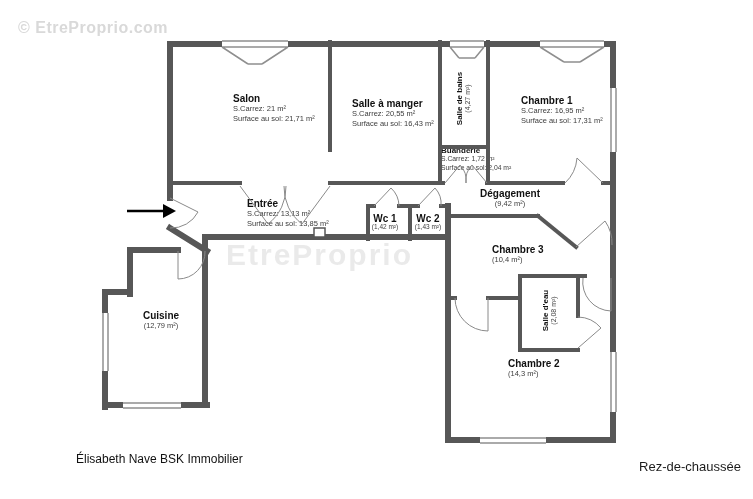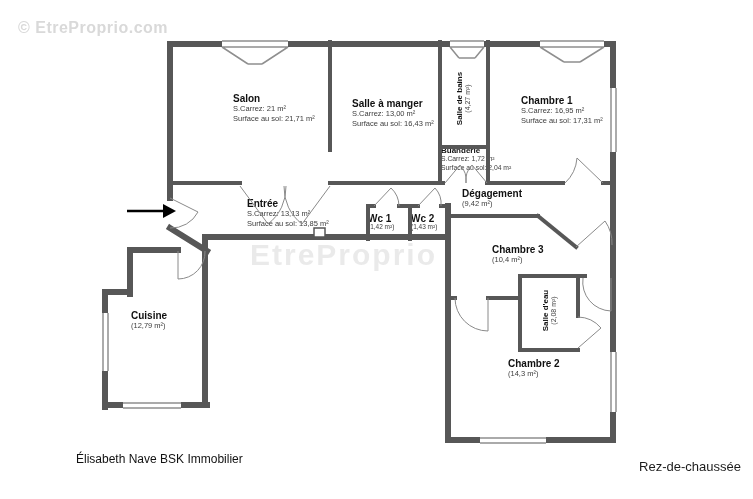--- a/index.html
+++ b/index.html
@@ -11,45 +11,45 @@
   #plan-svg{position:absolute;left:0;top:0;z-index:3;}
   .room-label{position:absolute;z-index:2;color:#1c1c1c;white-space:nowrap;}
   .room-name{font-weight:bold;font-size:10px;line-height:10px;color:#111;}
   .room-detail{font-size:7.5px;line-height:10px;color:#3c3c3c;}
   .room-area{font-size:7.5px;line-height:9px;color:#3c3c3c;}
   .vertical{transform:rotate(-90deg);text-align:center;}
   .vertical .room-name{font-size:8px;line-height:9px;}
   .vertical .room-area{font-size:7px;line-height:8px;}
   .small .room-name{font-size:10px;line-height:8px;}
   .small .room-area{font-size:6.5px;line-height:8px;}
-  .centered{text-align:left;}
+  .centered{text-align:center;}
   #wm-top{position:absolute;left:18px;top:19px;z-index:1;font-size:16px;font-weight:bold;
     color:#d9d9d9;letter-spacing:.5px;}
   #wm-center{position:absolute;left:226px;top:238px;z-index:1;font-size:30px;font-weight:bold;
-    color:rgba(140,140,140,.18);letter-spacing:2px;margin-left:24px;}
+    color:rgba(140,140,140,.18);letter-spacing:2px;}
   #footer-agency{position:absolute;left:76px;top:452px;z-index:4;font-size:12px;color:#111;}
   #footer-floor{position:absolute;right:12px;top:459px;z-index:4;font-size:13px;color:#1c1c1c;text-align:center;}
 </style>
 </head>
 <body>
 
 <div id="stage">
 
   <div id="wm-top">© EtreProprio.com</div>
   <div id="wm-center">EtreProprio</div>
 
   <div class="room-label" style="left:233px;top:94px">
     <div class="room-name">Salon</div>
     <div class="room-detail">S.Carrez: 21 m²</div>
     <div class="room-detail">Surface au sol: 21,71 m²</div>
   </div>
 
   <div class="room-label" style="left:352px;top:99px">
     <div class="room-name">Salle à manger</div>
-    <div class="room-detail">S.Carrez: 13,00 m²</div>
+    <div class="room-detail">S.Carrez: 20,55 m²</div>
     <div class="room-detail">Surface au sol: 16,43 m²</div>
   </div>
 
   <div class="room-label vertical" style="left:415px;top:90px;width:96px">
     <div class="room-name">Salle de bains</div>
     <div class="room-area">(4,27 m²)</div>
   </div>
 
   <div class="room-label" style="left:521px;top:96px">
     <div class="room-name">Chambre 1</div>

